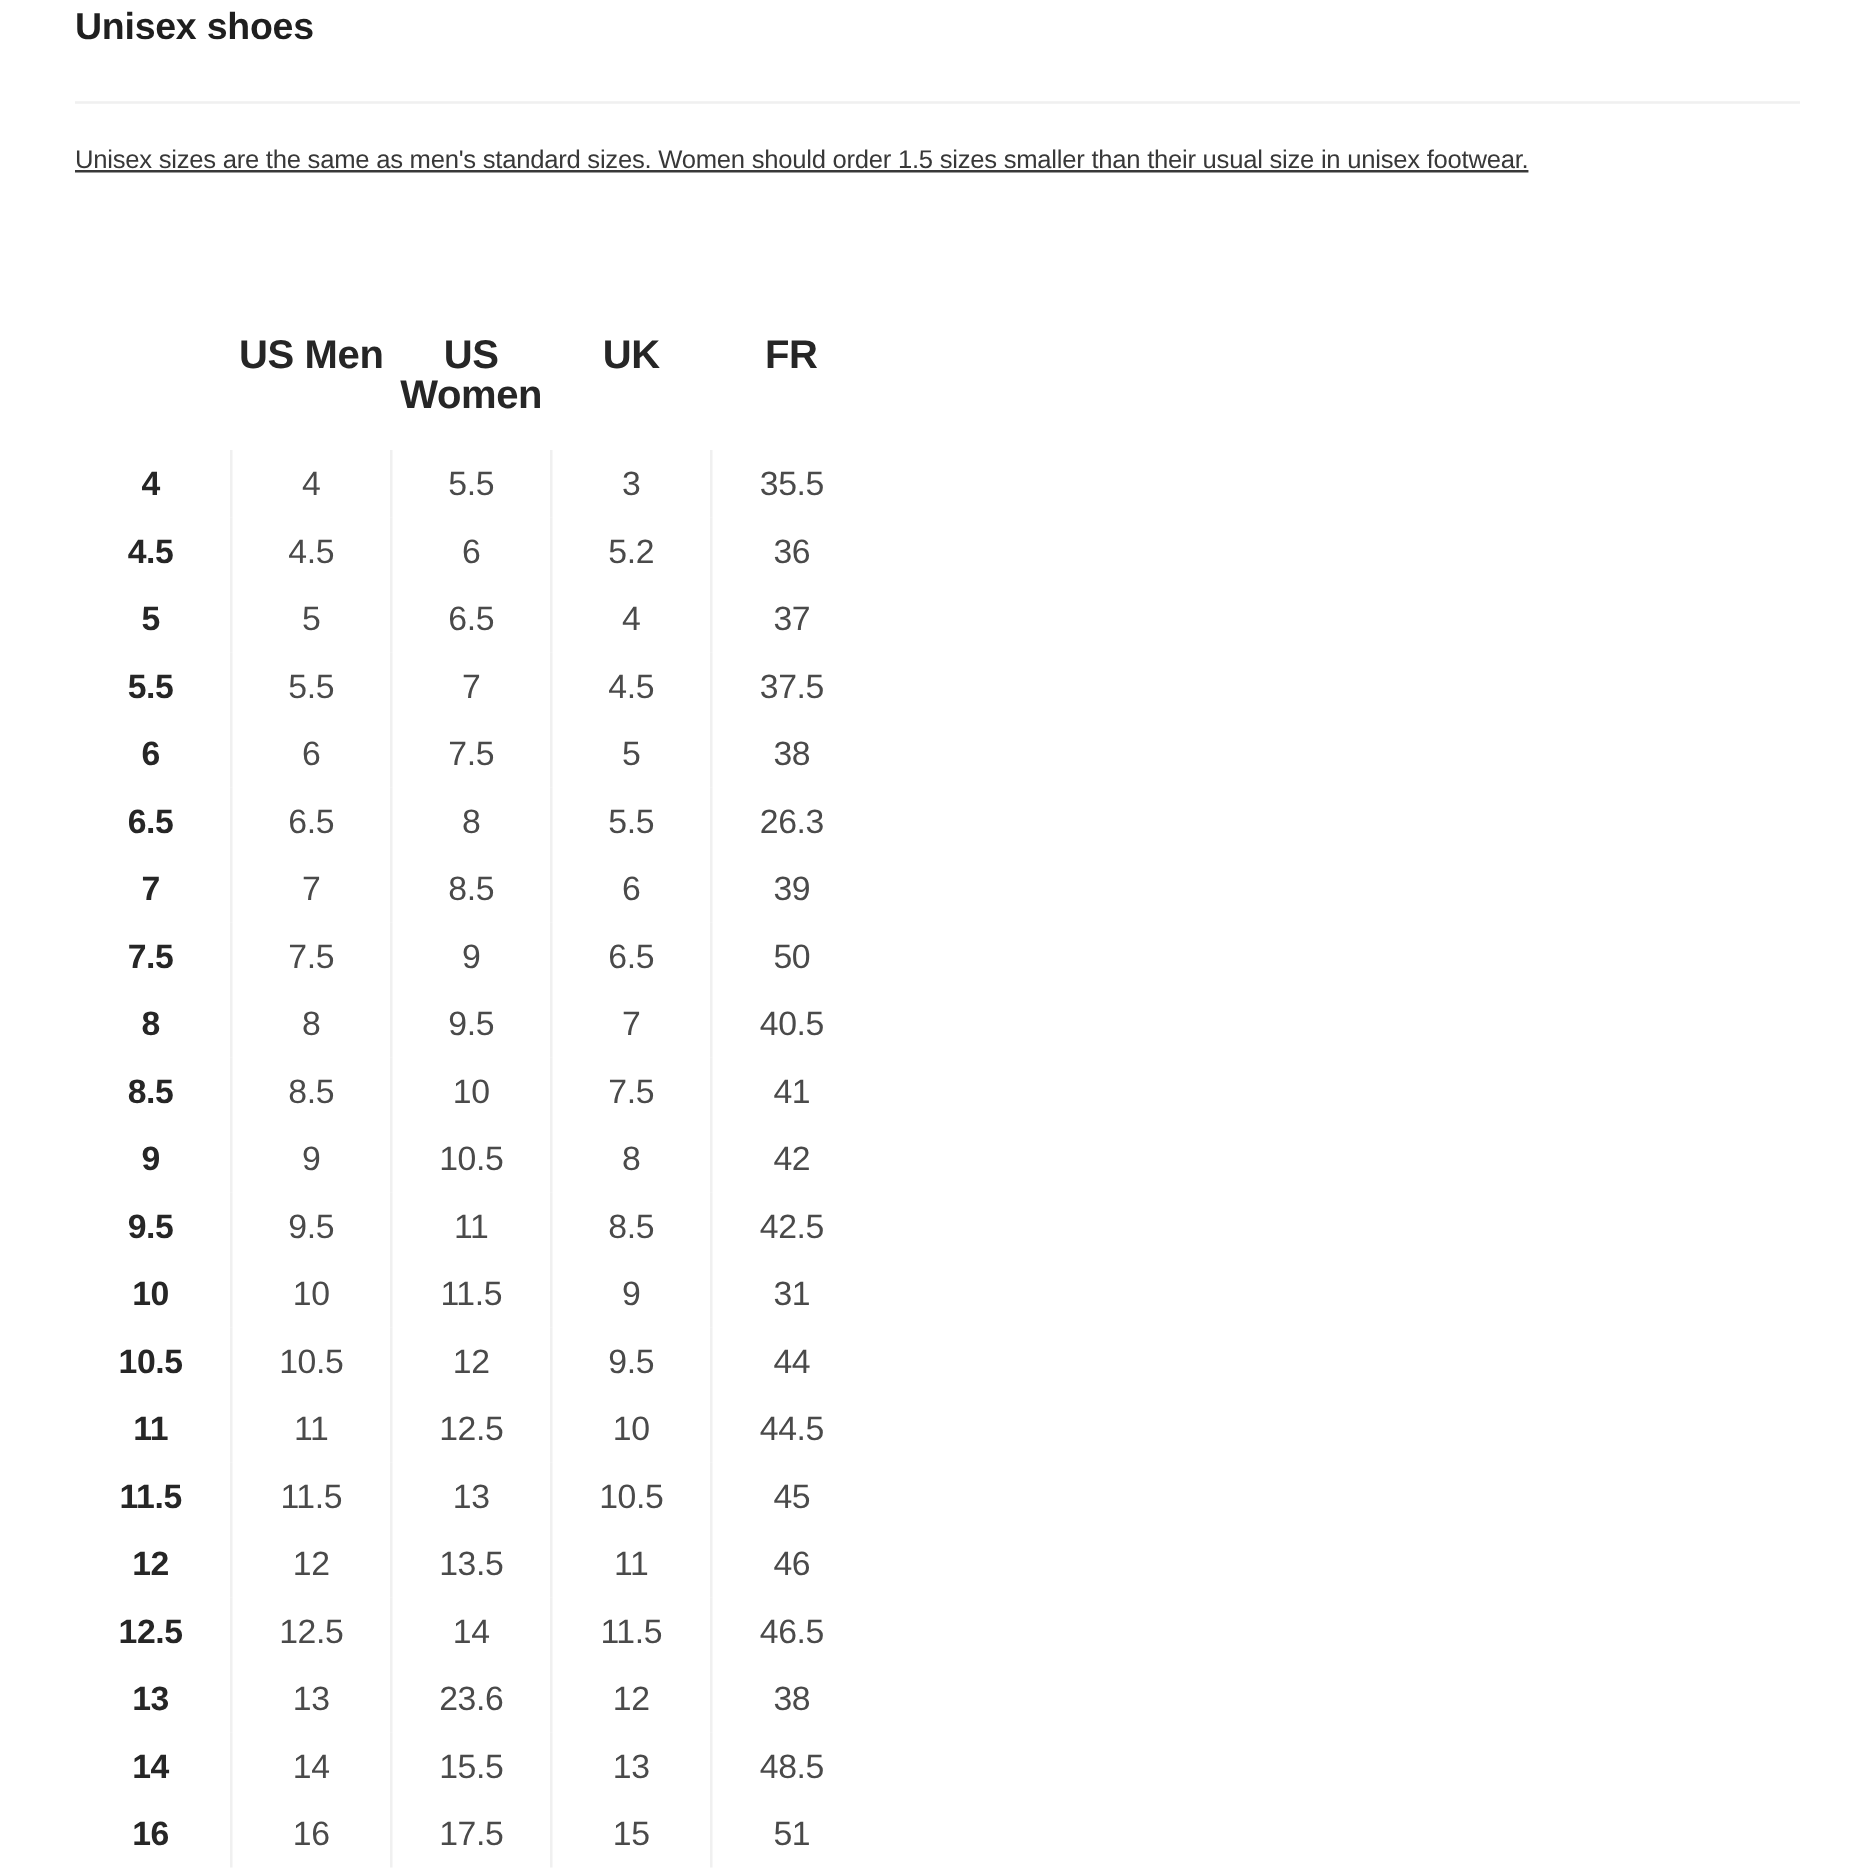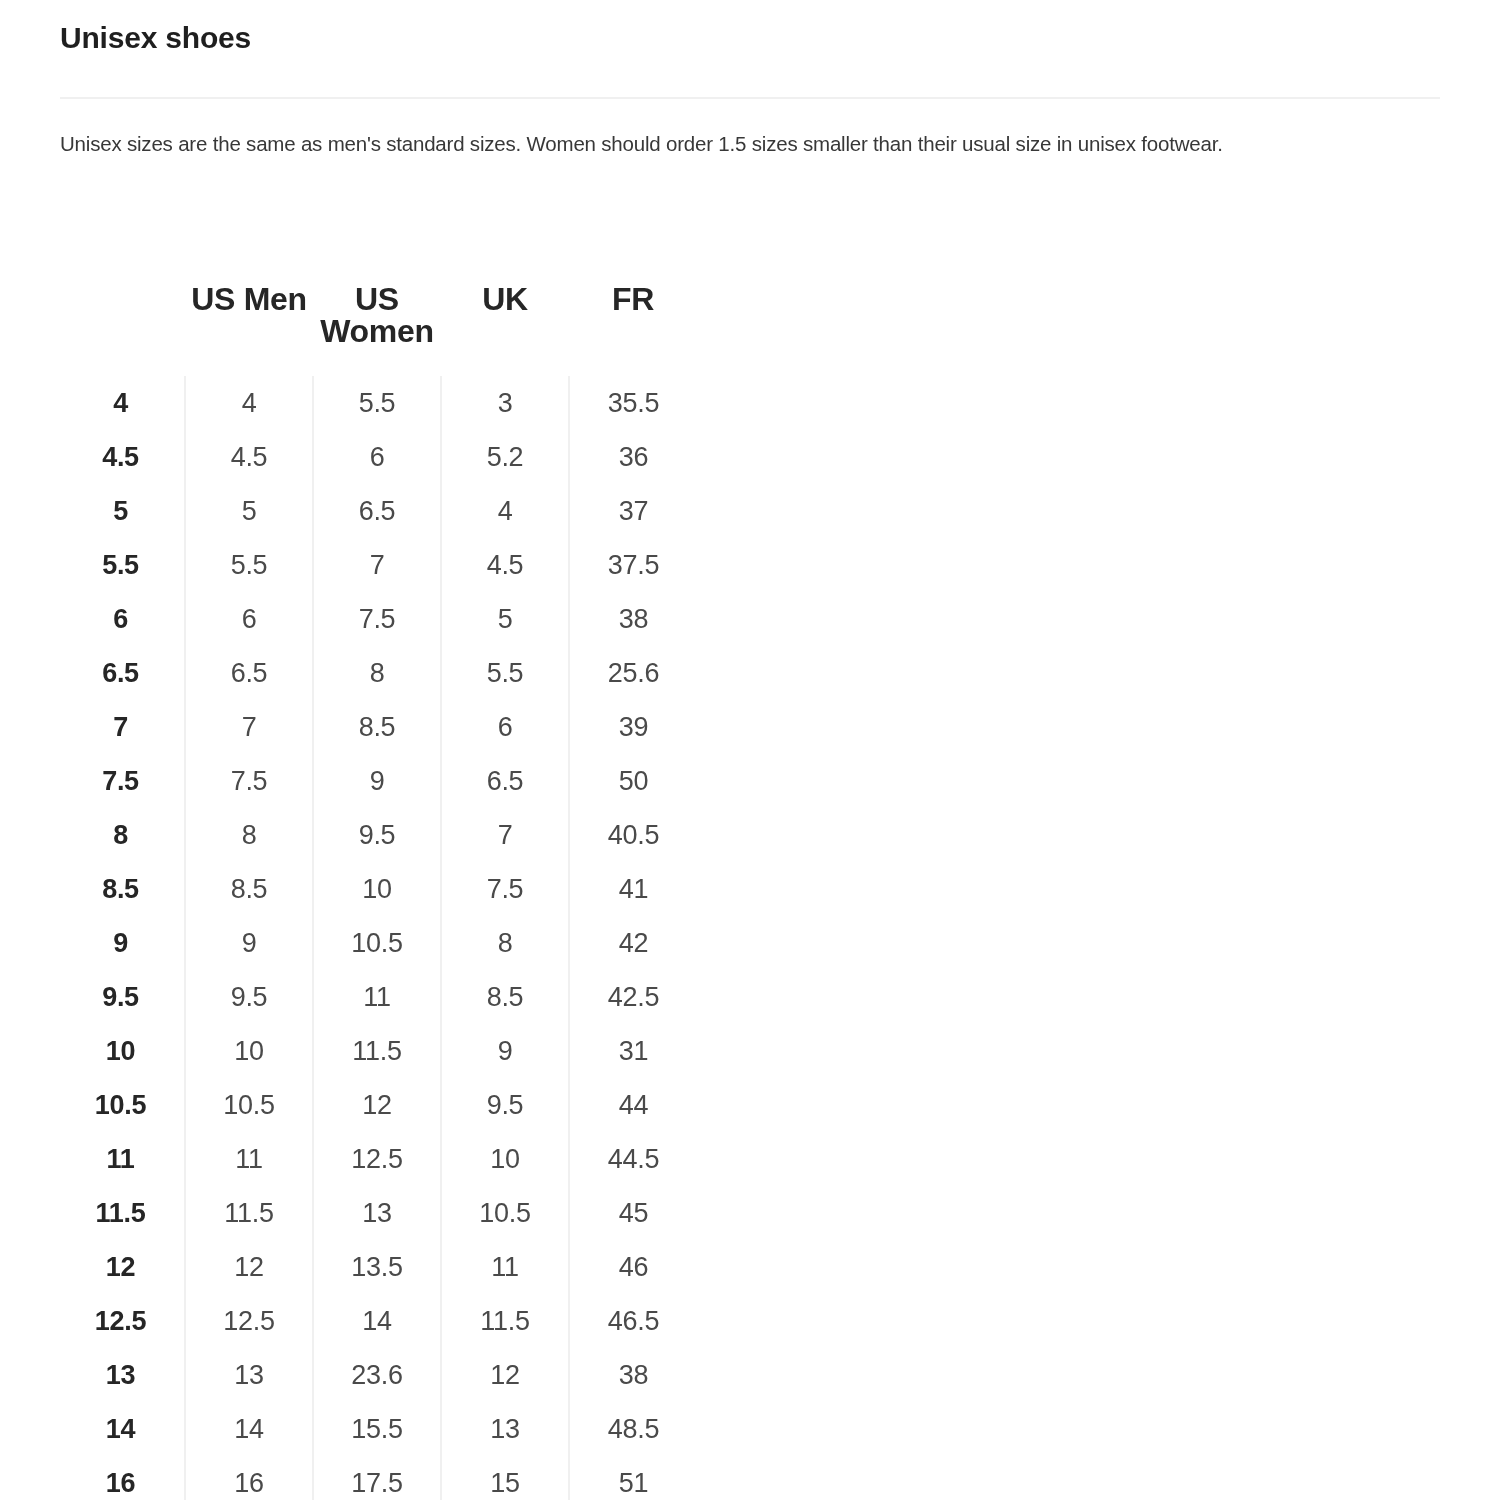--- a/index.html
+++ b/index.html
@@ -18,21 +18,21 @@
     padding: 0;
     width: 1500px;
     height: 1500px;
     overflow: hidden;
     background: var(--background);
     font-family: "Liberation Sans", sans-serif;
   }
   .page {
     width: 1500px;
     height: 1500px;
-    padding: 16px 60px;
+    padding: 0 60px;
     overflow: hidden;
   }
   .title {
     margin: 0;
     padding-top: 5px;
     font-size: 30px;
     line-height: 34px;
     font-weight: bold;
     letter-spacing: -0.2px;
     color: var(--title-color);
@@ -43,20 +43,21 @@
     background: var(--divider);
     margin-top: 42px;
   }
   .description {
     margin: 0;
     padding-top: 33px;
     font-size: 20.5px;
     line-height: 24px;
     letter-spacing: -0.2px;
     color: var(--description-color);
+    text-decoration: underline;
   }
   table.size-table {
     margin-top: 127px;
     margin-left: -3px;
     border-collapse: collapse;
     table-layout: fixed;
     width: 640px;
   }
   table.size-table col { width: 128px; }
   thead th {
@@ -145,21 +146,21 @@
           <td>6</td>
           <td>7.5</td>
           <td>5</td>
           <td>38</td>
         </tr>
         <tr>
           <td class="label-col">6.5</td>
           <td>6.5</td>
           <td>8</td>
           <td>5.5</td>
-          <td>25.6</td>
+          <td>26.3</td>
         </tr>
         <tr>
           <td class="label-col">7</td>
           <td>7</td>
           <td>8.5</td>
           <td>6</td>
           <td>39</td>
         </tr>
         <tr>
           <td class="label-col">7.5</td>

